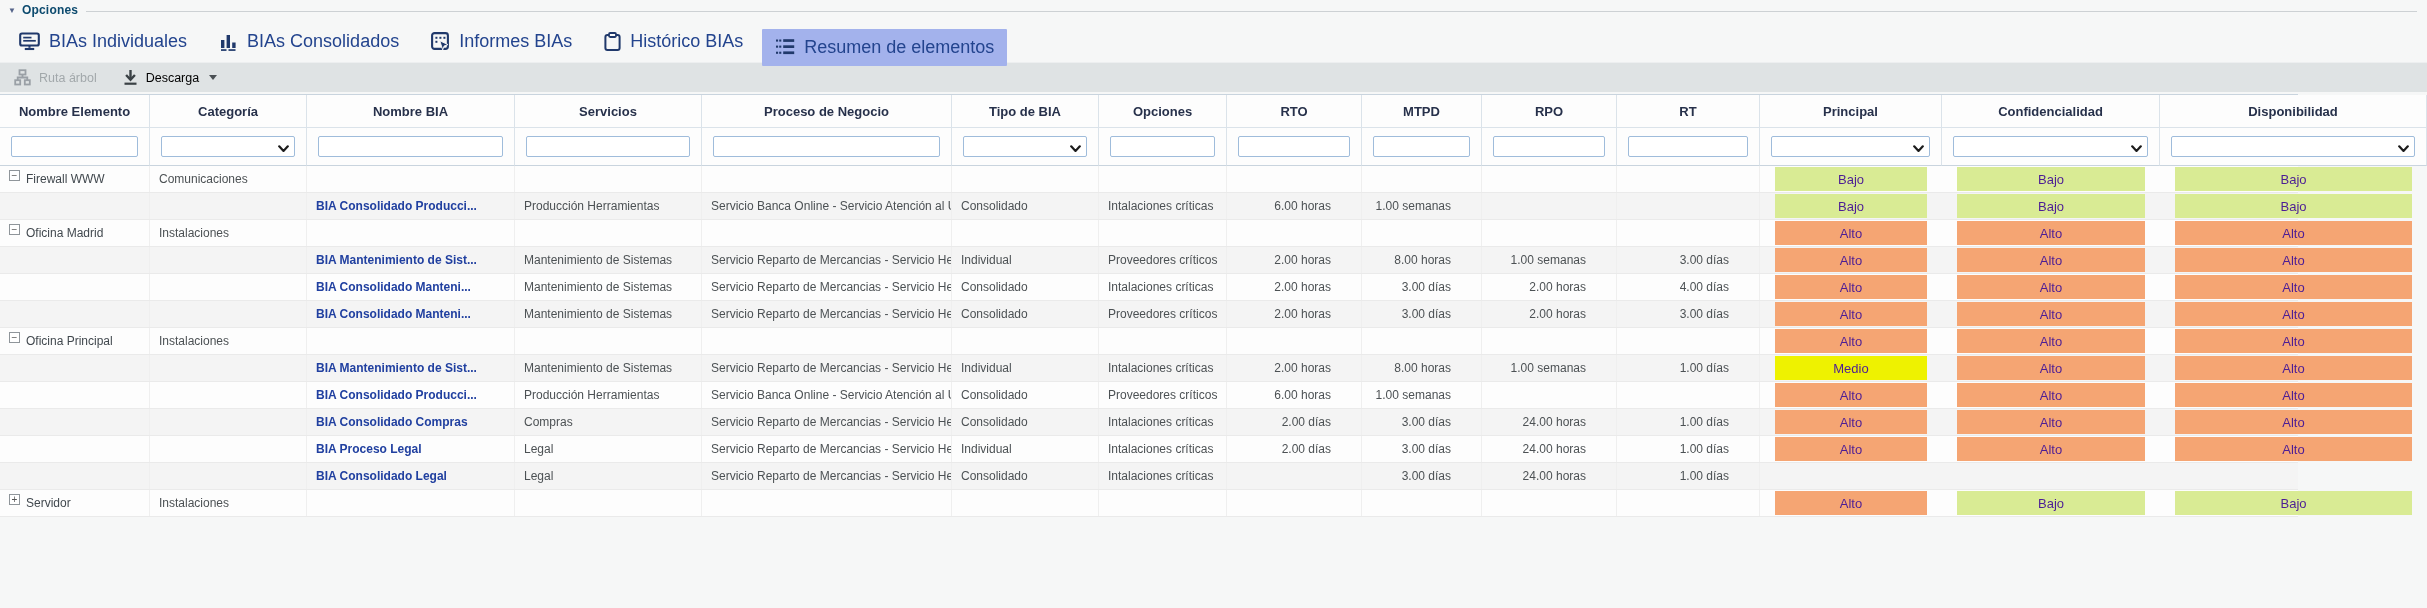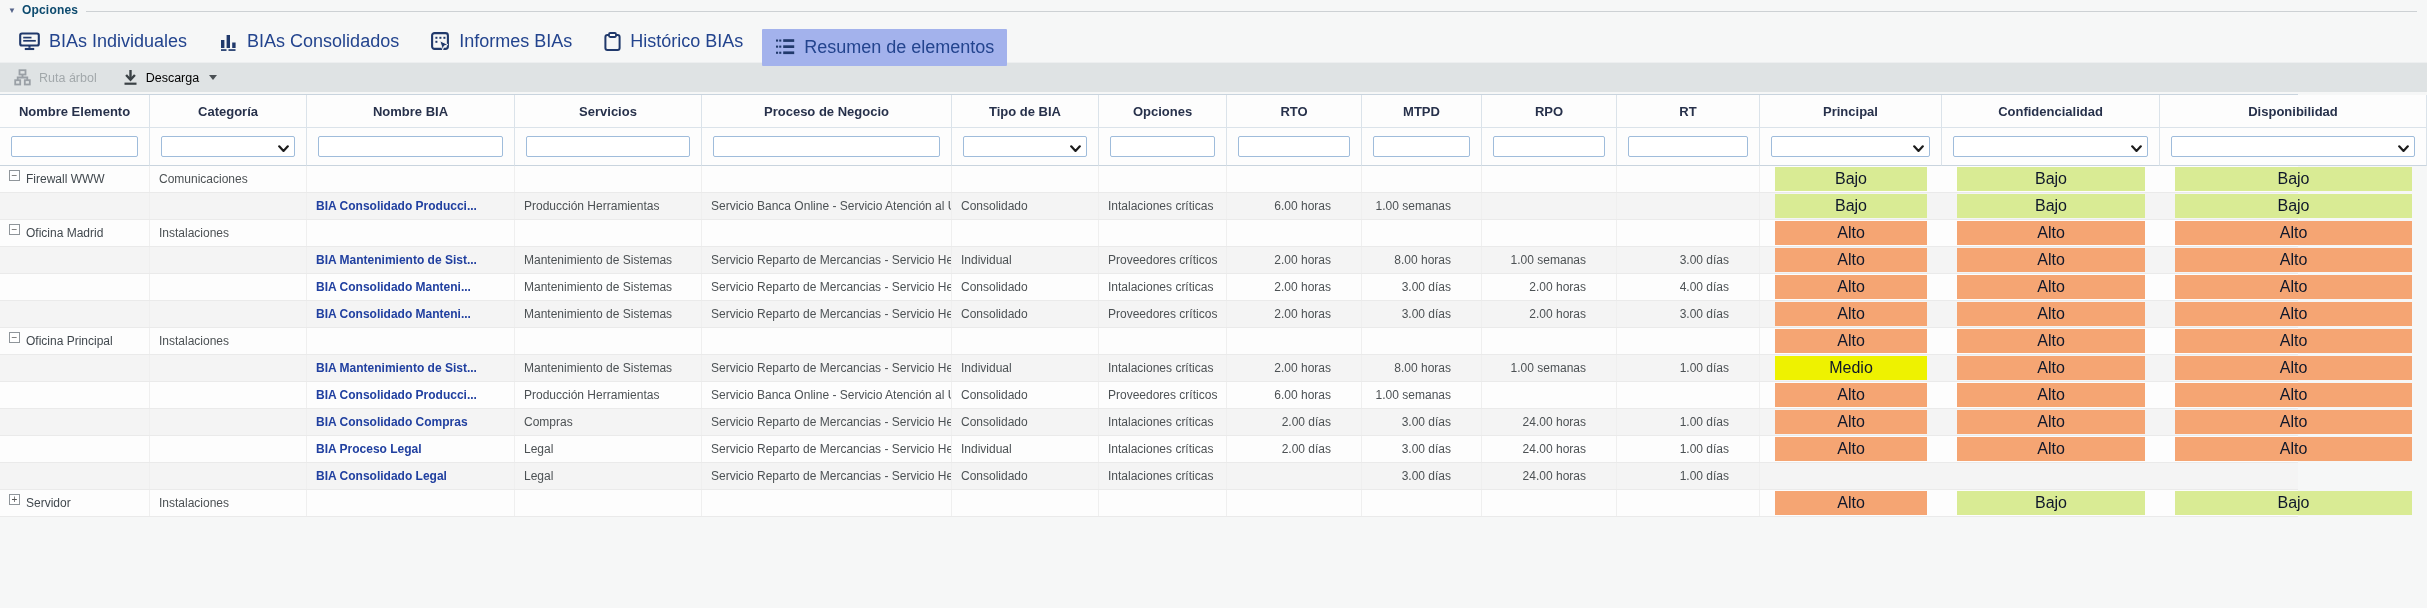--- a/index.html
+++ b/index.html
@@ -45,21 +45,21 @@
   .fselect { position:relative; cursor:pointer; }
   .fchev { position:absolute; right:5px; top:5px; }
   
   .trow { height:27px; background:#fdfdfd; border-bottom:1px solid #eaeaea; }
   .trow.alt { background:#f4f4f4; }
   .td { display:flex; align-items:center; font-size:12px; color:#4c5154; padding:0 9px;
         overflow:hidden; white-space:nowrap; border-right:1px solid #efefef; }
   .c-num { justify-content:flex-end; padding-right:30px; }
   .c-rating { padding:0 1px; border-right:none; }
   .chip { flex:1; height:24px; margin:1px 14px; display:flex; align-items:center; justify-content:center;
-          font-size:16px; color:#0f172a; }
+          font-size:13px; color:#4c1d95; }
   .expander { width:11px; height:11px; min-width:11px; border:1px solid #8f959a; background:#fff;
           color:#555; font-size:10px; line-height:9px; display:inline-flex; align-items:center;
           justify-content:center; margin-right:6px; align-self:flex-start; margin-top:4px; cursor:pointer; }
   .gname { color:#41484e; overflow:hidden; white-space:nowrap; }
   .bialink { font-weight:bold; color:#2140a0; cursor:pointer; overflow:hidden; white-space:nowrap; }
 </style>
 </head>
 <body>
 
 <div class="opt-header">

